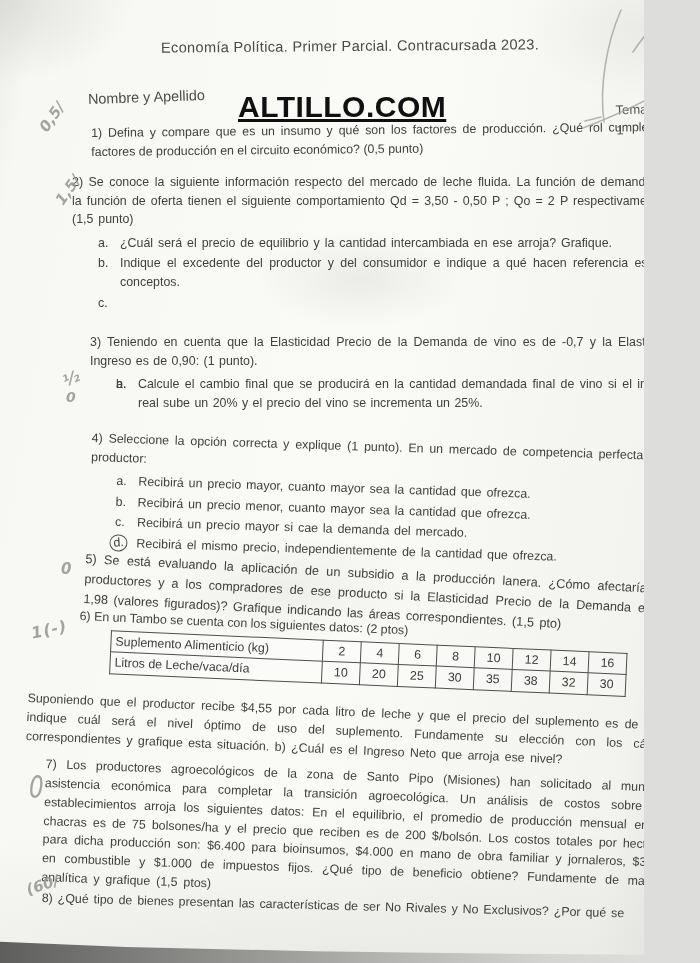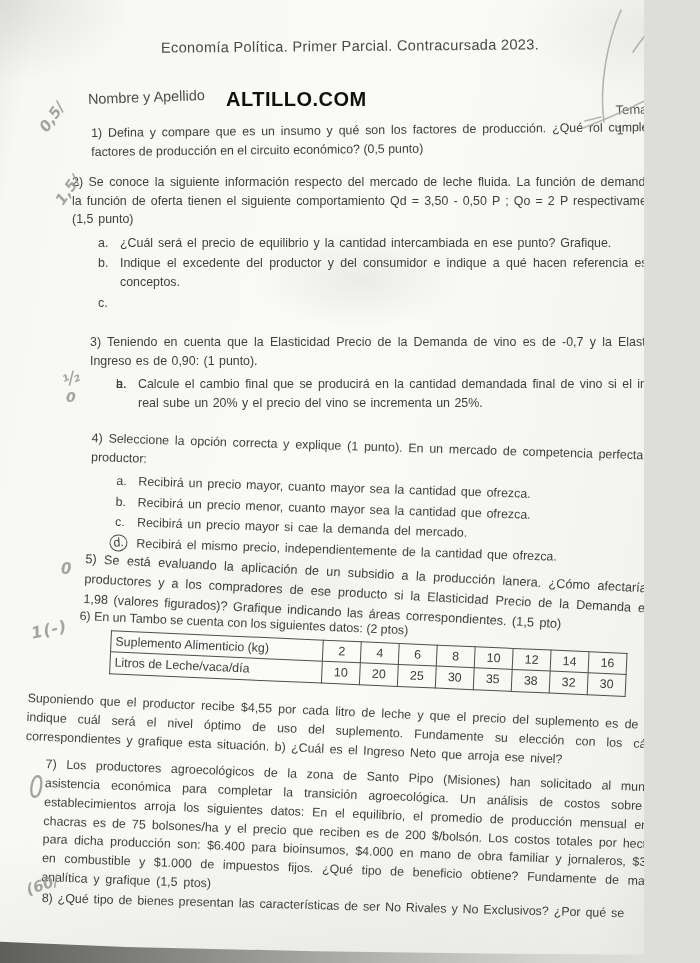--- a/index.html
+++ b/index.html
@@ -25,22 +25,22 @@
   .tilt-a { transform: rotate(-0.6deg); transform-origin: left top; }
   .tilt-b { transform: rotate(1.8deg);  transform-origin: left top; }
   .tilt-c { transform: rotate(3deg);    transform-origin: left top; }
   .tilt-d { transform: rotate(2.5deg);  transform-origin: left top; }
   .tilt-e { transform: rotate(2.2deg);  transform-origin: left top; }
   .tilt-f { transform: rotate(1.5deg);  transform-origin: left top; }
 
   .exam-title { top: 36px; left: 0; width: 700px; text-align: center;
     font-size: 14.6px; letter-spacing: .3px; color: #4a4a4a; transform: rotate(-0.5deg); }
   .name-label { top: 87px; left: 88px; font-size: 14.4px; color: #4c4c4c; transform: rotate(-2deg); }
-  .watermark { top: 84px; left: 226px; font-size: 20px; font-weight: 800;
-    letter-spacing: .5px; color: #101010; font-family: "Liberation Sans", sans-serif; }
+  .watermark { top: 84px; left: 238px; font-size: 30px; font-weight: 800;
+    letter-spacing: .5px; color: #101010; font-family: "Liberation Sans", sans-serif; text-decoration: underline; }
   .tema { top: 100px; left: 616px; font-size: 13px; color: #555; transform: rotate(-2deg); }
 
   .q1 { top: 124px; left: 91px; width: 586px; }
   .q2 { top: 173px; left: 72px; width: 592px; word-spacing: 1.5px; }
   .q3 { top: 333px; left: 90px; width: 588px; word-spacing: 1px; }
   .q4 { top: 429px; left: 92px; width: 588px; word-spacing: 1.5px; }
   .q5 { top: 549px; left: 86px; width: 600px; font-size: 12.7px; line-height: 1.58; word-spacing: 2px; }
   .q6 { top: 607px; left: 80px; width: 600px; }
   .q6after { top: 689px; left: 28px; width: 652px; word-spacing: 2px; line-height: 1.52; }
   .q7 { top: 755px; left: 46px; width: 628px; word-spacing: 2.5px; line-height: 1.52; }
@@ -86,21 +86,21 @@
   <div class="block watermark">ALTILLO.COM</div>
   <div class="block tema">Tema 1</div>
 
   <div class="block q1 tilt-a">1) Defina y compare que es un insumo y qué son los factores de producción. ¿Qué rol cumplen los factores de producción en el circuito económico? (0,5 punto)</div>
 
   <div class="block q2">
     <div>2) Se conoce la siguiente información respecto del mercado de leche fluida. La función de demanda y la función de oferta tienen el siguiente comportamiento Qd = 3,50 - 0,50 P ; Qo = 2 P respectivamente (1,5 punto)</div>
     <ul class="items">
       <li>
         <span class="lbl">a.</span>
-        <span>¿Cuál será el precio de equilibrio y la cantidad intercambiada en ese punto? Grafique.</span>
+        <span>¿Cuál será el precio de equilibrio y la cantidad intercambiada en ese arroja? Grafique.</span>
       </li>
       <li>
         <span class="lbl">b.</span>
         <span>Indique el excedente del productor y del consumidor e indique a qué hacen referencia estos conceptos.</span>
       </li>
       <li>
         <span class="lbl">c.</span>
       </li>
     </ul>
   </div>

